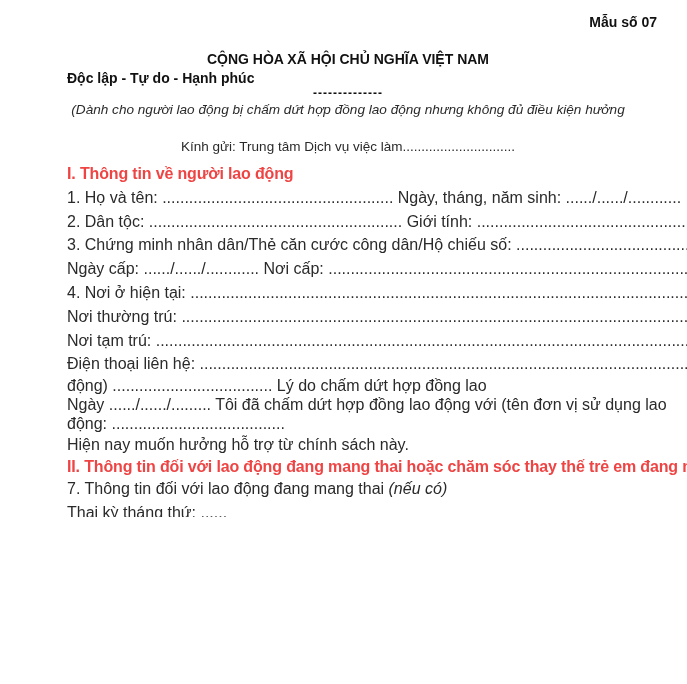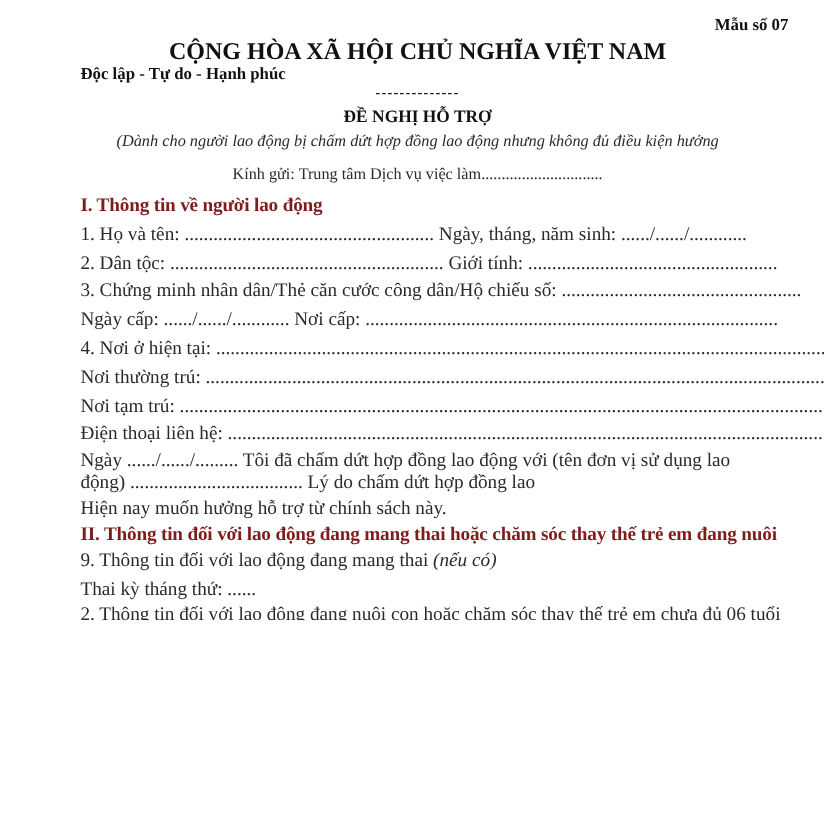--- a/index.html
+++ b/index.html
@@ -1,60 +1,60 @@
 <!DOCTYPE html>
 <html><head>
 <meta charset="utf-8">
 <style>
   html,body{margin:0;padding:0;background:#ffffff;}
   .page{
     position:relative;
     width:687px;height:517px;
     background:#ffffff;
     overflow:hidden;
-    font-family:Liberation Serif, serif;
+    font-family:Liberation Sans, sans-serif;
     color:#2a2a2a;
     box-sizing:border-box;
   }
   .content{padding:14px 58px 0 67px;}
   .form-number{
     text-align:right;
     font-weight:bold;
     font-size:14px;
     line-height:16px;
     color:#111;
     margin:0 -28px 0 0;
   }
   .nat-title{
-    text-align:center;font-weight:bold;font-size:20px;line-height:19px;
-    margin-top:4px;color:#111;
+    text-align:center;font-weight:bold;font-size:14px;line-height:19px;
+    margin-top:20px;color:#111;
   }
   .motto{
     text-align:left;font-weight:bold;font-size:14px;line-height:19px;color:#111;
   }
   .separator{
     text-align:center;font-weight:bold;font-size:12px;line-height:10px;
     letter-spacing:1px;color:#111;
   }
   .doc-title{
     text-align:center;font-weight:bold;font-size:14.5px;line-height:16px;
     margin-top:8px;color:#111;
   }
   .subtitle{
     text-align:center;font-style:italic;font-size:13.6px;line-height:19px;
     margin-top:2px;
   }
   .recipient{
-    text-align:center;font-size:13.5px;line-height:15px;margin-top:10px;
+    text-align:center;font-size:13.5px;line-height:15px;margin-top:20px;
   }
   .form-body{margin-top:8px;}
   .para{margin:0;}
   .para .ln{line-height:23.8px;white-space:nowrap;}
   .para.tight .ln{line-height:19px;}
-  .para.heading{font-weight:bold;color:#7f1d1d;letter-spacing:-0.15px;}
+  .para.heading{font-weight:bold;color:#ef4444;letter-spacing:-0.15px;}
   .para.heading .ln{line-height:19.8px;}
   .para.heading.first .ln{line-height:23.8px;}
   .it{font-style:italic;}
   .watermark{
     position:absolute;
     left:214px;top:617px;
     display:flex;align-items:center;
     color:#EF7E53;
     opacity:0.85;
     mix-blend-mode:multiply;
@@ -74,21 +74,20 @@
 
 <div class="page">
   <div class="content">
 
     <div class="form-number">Mẫu số 07</div>
 
     <div class="nat-title">CỘNG HÒA XÃ HỘI CHỦ NGHĨA VIỆT NAM</div>
     <div class="motto">Độc lập - Tự do - Hạnh phúc</div>
     <div class="separator">--------------</div>
 
-    <div class="doc-title">ĐỀ NGHỊ HỖ TRỢ</div>
     <div class="subtitle">
       <div class="sub-ln">(Dành cho người lao động bị chấm dứt hợp đồng lao động nhưng không đủ điều kiện hưởng</div>
     </div>
 
     <div class="recipient">Kính gửi: Trung tâm Dịch vụ việc làm..............................</div>
 
     <div class="form-body">
         <div class="para heading first">
           <div class="ln"><span>I. Thông tin về người lao động</span></div>
         </div>
@@ -110,31 +109,32 @@
         <div class="para">
           <div class="ln"><span>Nơi thường trú: .........................................................................................................................................</span></div>
         </div>
         <div class="para">
           <div class="ln"><span>Nơi tạm trú: ...............................................................................................................................................</span></div>
         </div>
         <div class="para">
           <div class="ln"><span>Điện thoại liên hệ: .....................................................................................................................................</span></div>
         </div>
         <div class="para tight">
+          <div class="ln"><span>động) .................................... Lý do chấm dứt hợp đồng lao</span></div>
           <div class="ln"><span>Ngày ....../....../......... Tôi đã chấm dứt hợp đồng lao động với (tên đơn vị sử dụng lao</span></div>
-          <div class="ln"><span>động) .................................... Lý do chấm dứt hợp đồng lao</span></div>
+          <div class="ln"><span>động: .......................................</span></div>
         </div>
         <div class="para">
           <div class="ln"><span>Hiện nay muốn hưởng hỗ trợ từ chính sách này.</span></div>
         </div>
         <div class="para heading">
           <div class="ln"><span>II. Thông tin đối với lao động đang mang thai hoặc chăm sóc thay thế trẻ em đang nuôi</span></div>
         </div>
         <div class="para">
-          <div class="ln"><span>9. Thông tin đối với lao động đang mang thai </span><span class="it">(nếu có)</span></div>
+          <div class="ln"><span>7. Thông tin đối với lao động đang mang thai </span><span class="it">(nếu có)</span></div>
         </div>
         <div class="para">
           <div class="ln"><span>Thai kỳ tháng thứ: ......</span></div>
         </div>
         <div class="para tight">
           <div class="ln"><span>2. Thông tin đối với lao động đang nuôi con hoặc chăm sóc thay thế trẻ em chưa đủ 06 tuổi</span></div>
           <div class="ln"><span class="it">(Nếu vợ hoặc chồng đã được hưởng chính sách hỗ trợ này thì không khai thông tin bên dưới)</span></div>
         </div>
         <div class="para">
           <div class="ln"><span>2.1. Họ và tên chồng/vợ ........................................; ngày, tháng, năm sinh: ....../....../............</span></div>

